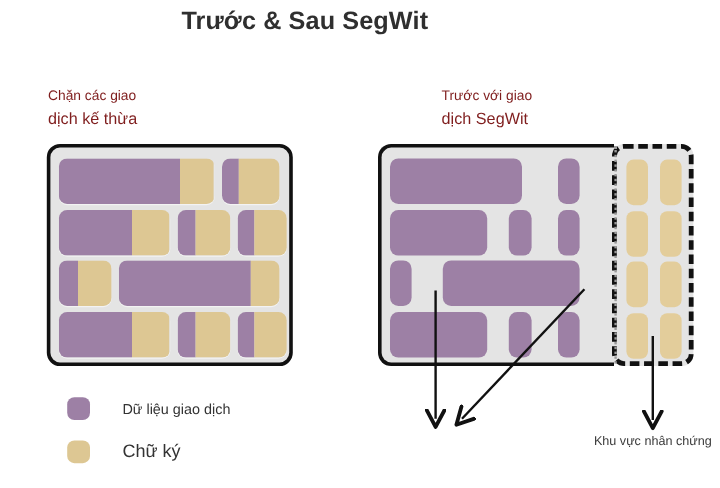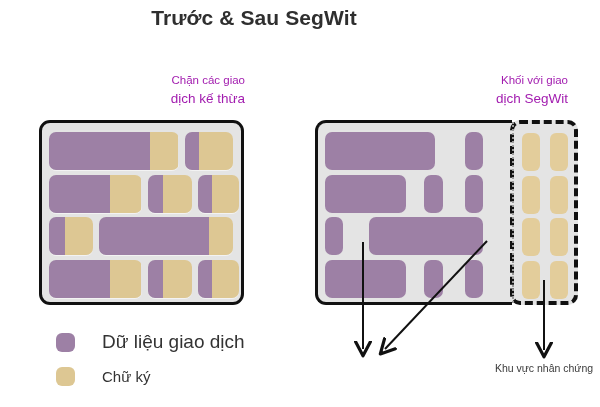--- a/index.html
+++ b/index.html
@@ -26,23 +26,23 @@
     left: 0; top: 6px;
     width: 508px;
     text-align: center;
     font-size: 21px;
     font-weight: 700;
     letter-spacing: 0.1px;
     color: #2f2f2f;
   }
   .panel-caption {
     position: absolute;
-    text-align: right;
+    text-align: left;
     line-height: 1.45;
-    color: #a21caf;
+    color: #7f1d1d;
   }
   .cap-line1 { font-size: 11.5px; }
   .cap-line2 { font-size: 13.5px; }
 
   
   .block-outer {
     position: absolute;
     box-sizing: border-box;
     background: #e4e4e4;
     border: 3px solid #111111;
@@ -94,21 +94,21 @@
     align-items: center;
   }
   .legend-swatch {
     width: 19px;
     height: 19px;
     border-radius: 6px;
     flex: 0 0 auto;
   }
   .legend-label {
     margin-left: 27px;
-    font-size: 19px;
+    font-size: 12px;
     color: #333333;
     white-space: nowrap;
   }
 
   
   .annot {
     position: absolute;
     text-align: center;
     line-height: 1.4;
     color: #3a3a3a;
@@ -175,21 +175,21 @@
           <div class="seg-sig" style="width: 64%;"></div>
         </div>
         <div class="bar" style="left: 155.9px; top: 136.5px; width: 40.7px; height: 38px;">
           <div class="seg-data" style="width: 34%;"></div>
           <div class="seg-sig" style="width: 66%;"></div>
         </div>
       </div>
   </div>
 
   <div class="panel-caption" style="left:368px; top:72px; width:200px;">
-    <div class="cap-line1">Khối với giao</div>
+    <div class="cap-line1">Trước với giao</div>
     <div class="cap-line2">dịch SegWit</div>
   </div>
 
   <div class="block-outer" style="left:315px; top:120px; width:197px; height:185px; border-right:none; border-top-right-radius:0; border-bottom-right-radius:0;">
     <div class="block-inner" id="right-rows">
         <div class="sw-bar" style="left: 7px; top: 9px; width: 110.4px; height: 38px;"></div>
         <div class="sw-bar" style="left: 146.84px; top: 9px; width: 18.4px; height: 38px;"></div>
         <div class="sw-bar" style="left: 7px; top: 51.5px; width: 80.96px; height: 38px;"></div>
         <div class="sw-bar" style="left: 106.36px; top: 51.5px; width: 18.4px; height: 38px;"></div>
         <div class="sw-bar" style="left: 146.84px; top: 51.5px; width: 18.4px; height: 38px;"></div>

